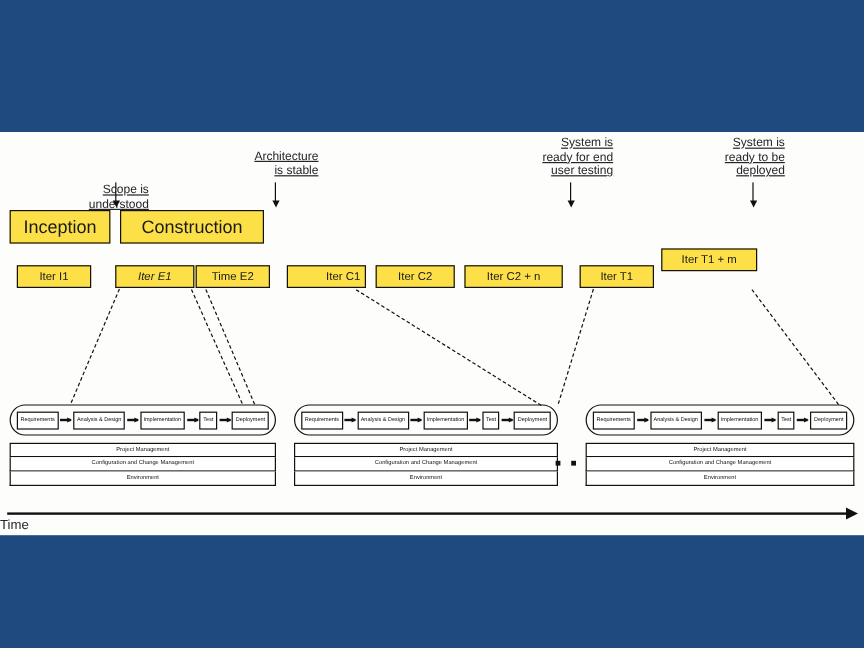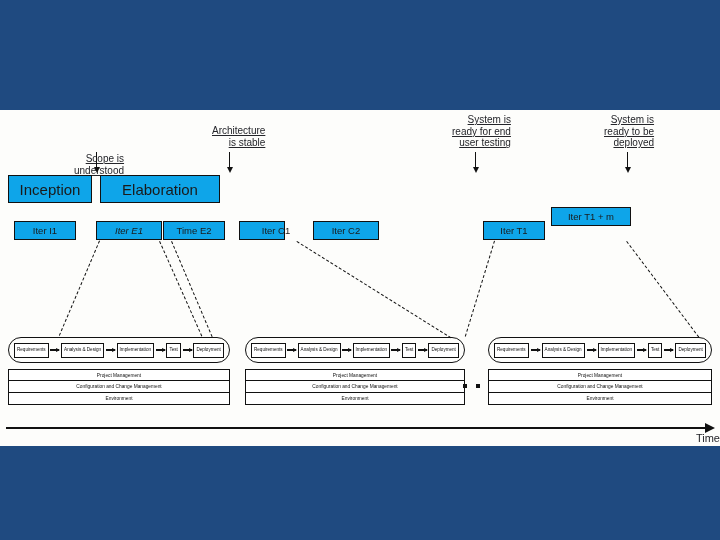--- a/index.html
+++ b/index.html
@@ -25,21 +25,21 @@
     width: 720px;
     height: 336px;
     background: #fdfdfb;
   }
 
   
   .box {
     position: absolute;
     box-sizing: border-box;
     border: 1.4px solid #111;
-    background: #0ea5e9;
+    background: #fde047;
     display: flex;
     align-items: center;
     justify-content: center;
     color: #1a1a1a;
     line-height: 1;
     white-space: nowrap;
   }
   .phase-box {
     height: 28px;
     font-size: 15px;
@@ -189,21 +189,21 @@
     transform: translateY(-50%);
     border-top: 5.5px solid transparent;
     border-bottom: 5.5px solid transparent;
     border-left: 10px solid #111;
   }
   #time-label {
     position: absolute;
     left: 0;
     top: 322px;
     width: 720px;
-    text-align: right;
+    text-align: left;
     font-size: 11px;
     color: #24252a;
   }
 </style>
 </head>
 <body>
 
 <div id="slide">
   <div id="canvas">
 
@@ -219,27 +219,28 @@
 ready for end
 user testing</div>
     <div class="note-arrow" style="left:475px; top:42px; height:16px;"></div>
 
     <div class="note" style="left:604px; top:4px;">System is
 ready to be
 deployed</div>
     <div class="note-arrow" style="left:627px; top:42px; height:16px;"></div>
 
     <div class="box phase-box" style="left:8px; top:65px; width:84px;">Inception</div>
-    <div class="box phase-box" style="left:100px; top:65px; width:120px;">Elaboration</div>
+    <div class="box phase-box" style="left:100px; top:65px; width:120px;">Construction</div>
 
     <div class="box iter-box" style="left:14px; top:111px; width:62px;">Iter I1</div>
     <div class="box iter-box" style="left:96px; top:111px; width:66px;font-style:italic;">Iter E1</div>
     <div class="box iter-box" style="left:163px; top:111px; width:62px;">Time E2</div>
-    <div class="box iter-box" style="left:239px; top:111px; width:46px;padding-left:28px;">Iter C1</div>
+    <div class="box iter-box" style="left:239px; top:111px; width:66px;padding-left:28px;">Iter C1</div>
     <div class="box iter-box" style="left:313px; top:111px; width:66px;">Iter C2</div>
+    <div class="box iter-box" style="left:387px; top:111px; width:82px;">Iter C2 + n</div>
     <div class="box iter-box" style="left:483px; top:111px; width:62px;">Iter T1</div>
     <div class="box iter-box" style="left:551px; top:97px; width:80px;">Iter T1 + m</div>
 
     <div class="dash" style="left:100px; top:131px; width:103px; transform:rotate(113deg);"></div>
     <div class="dash" style="left:160px; top:131px; width:104px; transform:rotate(66deg);"></div>
 
     <div class="dash" style="left:172px; top:131px; width:104px; transform:rotate(67deg);"></div>
     <div class="dash" style="left:297px; top:131px; width:182px; transform:rotate(32deg);"></div>
 
     <div class="dash" style="left:495px; top:131px; width:100px; transform:rotate(107deg);"></div>

